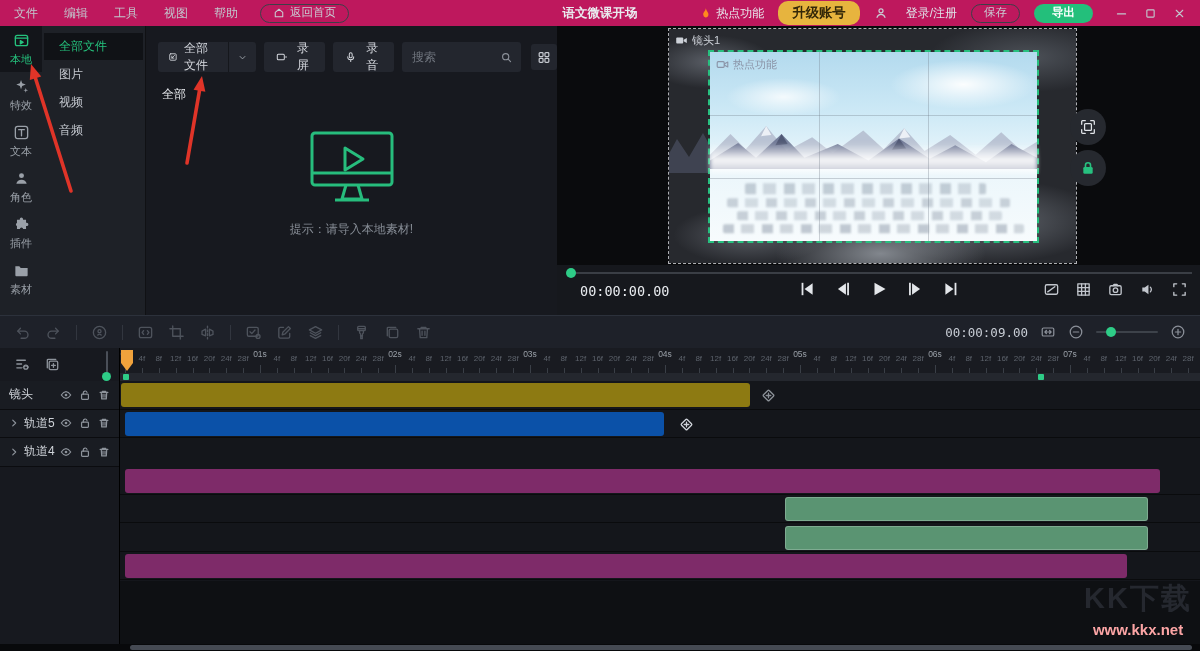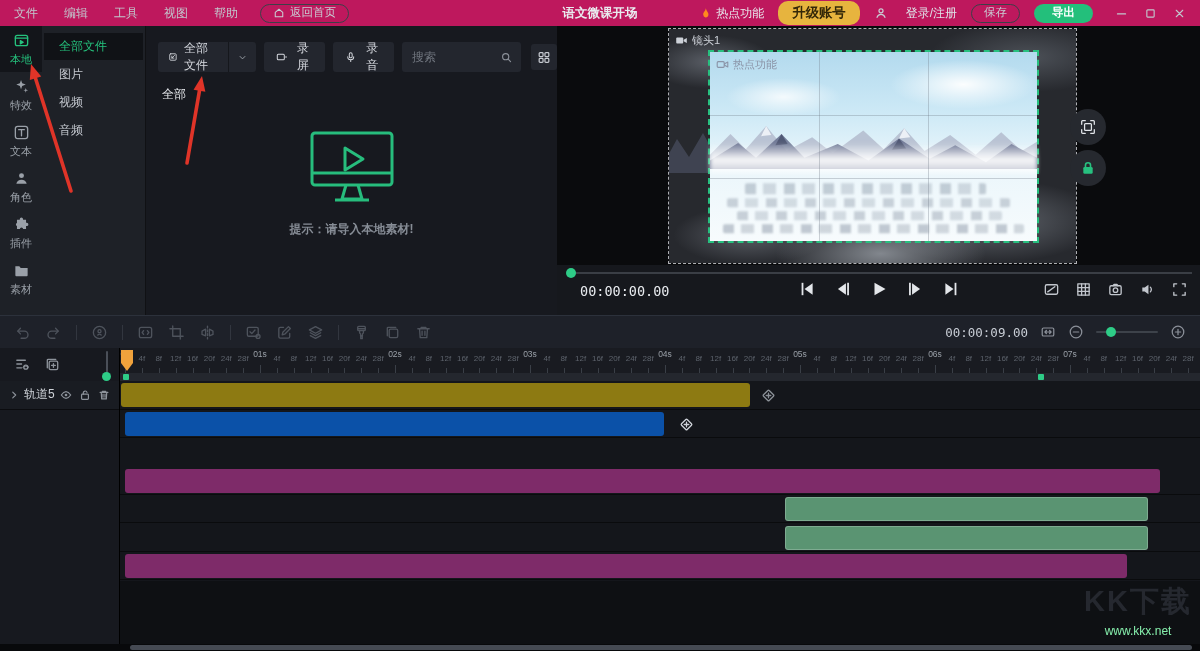--- a/index.html
+++ b/index.html
@@ -52,21 +52,21 @@
   .import-chev{display:flex;align-items:center;padding:0 8px;border-left:1px solid #15171c;}
   .import-chev .i{width:11px;height:11px;color:#9aa0a8;}
   .searchbox{display:flex;align-items:center;width:134px;height:30px;background:#23262e;border-radius:3px;padding:0 8px;}
   .searchbox input{flex:1;background:transparent;border:none;outline:none;color:#d6d9df;font-size:12px;width:90px;}
   .searchbox input::placeholder{color:#6f747d;}
   .searchbox .i{width:13px;height:13px;color:#8b9099;}
   .gridbtn{width:26px;height:26px;background:#23262e;border:none;border-radius:3px;display:flex;
            align-items:center;justify-content:center;margin-left:2px;}
   .gridbtn .i{width:15px;height:15px;color:#c6cad1;}
   .filter-all{position:absolute;left:16px;top:60px;color:#e8eaee;}
-  .empty{position:absolute;left:0;top:104px;width:100%;text-align:center;font-weight:bold;}
+  .empty{position:absolute;left:0;top:104px;width:100%;text-align:center;}
   .empty .mon{color:#27bd7d;}
   .empty-tip{margin-top:12px;color:#878d96;font-size:12px;}
 
   
   .preview{position:absolute;left:557px;top:0;width:643px;height:289px;background:#0a0b0d;}
   .canvas{position:absolute;left:112px;top:3px;width:407px;height:234px;overflow:hidden;
           outline:1px dashed rgba(230,232,236,.75);background-color:#27292e;
           background-image:
             radial-gradient(90px 38px at 10% 14%, rgba(150,157,168,.45), transparent 70%),
             radial-gradient(140px 50px at 88% 12%, rgba(132,140,150,.40), transparent 70%),
@@ -155,21 +155,21 @@
   .clip{position:absolute;height:24px;border-radius:3px;display:flex;align-items:center;color:#fff;
         font-size:11px;white-space:nowrap;overflow:visible;}
   .c-yellow{background:#8d7a12;}
   .c-blue{background:#0b51a8;}
   .c-purple{background:#7e2b69;}
   .c-green{background:#5a9472;border:1px solid rgba(255,255,255,.22);}
   .kf{position:absolute;width:19px;height:19px;color:#8a9097;z-index:3;}
   .kf.bright{color:#ced2d9;}
   .watermark{position:absolute;right:8px;bottom:6px;text-align:center;z-index:2;}
   .wm-logo{font-size:29px;font-weight:700;color:#25282f;letter-spacing:2px;}
-  .wm-url{font-size:12px;font-weight:400;color:#86efac;margin-top:2px;}
+  .wm-url{font-size:15px;font-weight:700;color:#fca5a5;margin-top:2px;}
 
   
   .hscroll{position:absolute;left:0;top:644px;width:1200px;height:7px;background:#08090b;}
   .hthumb{position:absolute;left:130px;top:1px;width:1062px;height:5px;background:#454a53;border-radius:3px;}
 
   
   .arrows{position:absolute;left:0;top:0;width:1200px;height:651px;z-index:50;pointer-events:none;}
 </style>
 </head>
 <body>
@@ -627,26 +627,77 @@
             <svg viewBox="0 0 18 18" stroke="currentColor" fill="none" stroke-width="1.4" stroke-linecap="round" stroke-linejoin="round">
               <rect x="5.5" y="5.5" width="9" height="9" rx="1.5"></rect>
               <path d="M3.5 12.5v-8a1 1 0 0 1 1-1h8M10 8v4M8 10h4"></path>
             </svg>
           </span>
         <div class="mini-ph-line"></div>
         <div class="mini-ph-dot"></div>
       </div>
       <div id="trackheads">
           <div class="thead-row">
+            <span class="tname">镜头</span>
+            <span class="tico">
+       <span class="i">
+                <svg viewBox="0 0 14 14" stroke="currentColor" fill="none" stroke-width="1.4" stroke-linecap="round" stroke-linejoin="round">
+                  <path d="M1.5 7c1.8-2.6 4-3.9 5.5-3.9S10.7 4.4 12.5 7c-1.8 2.6-4 3.9-5.5 3.9S3.3 9.6 1.5 7z"></path>
+                  <circle cx="7" cy="7" r="1.6" fill="currentColor" stroke="none"></circle>
+                </svg>
+              </span>
+       <span class="i">
+                <svg viewBox="0 0 14 14" stroke="currentColor" fill="none" stroke-width="1.4" stroke-linecap="round" stroke-linejoin="round">
+                  <rect x="3" y="6" width="8" height="6" rx="1"></rect>
+                  <path d="M5 6V4.5A2.2 2.2 0 0 1 9.3 3.9"></path>
+                </svg>
+              </span>
+       <span class="i">
+                <svg viewBox="0 0 14 14" stroke="currentColor" fill="none" stroke-width="1.4" stroke-linecap="round" stroke-linejoin="round">
+                  <path d="M2.5 4h9M5 4V2.8h4V4M3.8 4l.5 7.5h5.4L10.2 4"></path>
+                  <path d="M5.8 6v3.5M8.2 6v3.5"></path>
+                </svg>
+              </span>
+     </span>
+          </div>
+          <div class="thead-row">
             <span class="i chev">
               <svg viewBox="0 0 12 12" stroke="currentColor" fill="none" stroke-width="1.4" stroke-linecap="round" stroke-linejoin="round">
                 <path d="M4.5 2.5 8 6l-3.5 3.5"></path>
               </svg>
             </span>
             <span class="tname">轨道5</span>
+            <span class="tico">
+       <span class="i">
+                <svg viewBox="0 0 14 14" stroke="currentColor" fill="none" stroke-width="1.4" stroke-linecap="round" stroke-linejoin="round">
+                  <path d="M1.5 7c1.8-2.6 4-3.9 5.5-3.9S10.7 4.4 12.5 7c-1.8 2.6-4 3.9-5.5 3.9S3.3 9.6 1.5 7z"></path>
+                  <circle cx="7" cy="7" r="1.6" fill="currentColor" stroke="none"></circle>
+                </svg>
+              </span>
+       <span class="i">
+                <svg viewBox="0 0 14 14" stroke="currentColor" fill="none" stroke-width="1.4" stroke-linecap="round" stroke-linejoin="round">
+                  <rect x="3" y="6" width="8" height="6" rx="1"></rect>
+                  <path d="M5 6V4.5A2.2 2.2 0 0 1 9.3 3.9"></path>
+                </svg>
+              </span>
+       <span class="i">
+                <svg viewBox="0 0 14 14" stroke="currentColor" fill="none" stroke-width="1.4" stroke-linecap="round" stroke-linejoin="round">
+                  <path d="M2.5 4h9M5 4V2.8h4V4M3.8 4l.5 7.5h5.4L10.2 4"></path>
+                  <path d="M5.8 6v3.5M8.2 6v3.5"></path>
+                </svg>
+              </span>
+     </span>
+          </div>
+          <div class="thead-row">
+            <span class="i chev">
+              <svg viewBox="0 0 12 12" stroke="currentColor" fill="none" stroke-width="1.4" stroke-linecap="round" stroke-linejoin="round">
+                <path d="M4.5 2.5 8 6l-3.5 3.5"></path>
+              </svg>
+            </span>
+            <span class="tname">轨道4</span>
             <span class="tico">
        <span class="i">
                 <svg viewBox="0 0 14 14" stroke="currentColor" fill="none" stroke-width="1.4" stroke-linecap="round" stroke-linejoin="round">
                   <path d="M1.5 7c1.8-2.6 4-3.9 5.5-3.9S10.7 4.4 12.5 7c-1.8 2.6-4 3.9-5.5 3.9S3.3 9.6 1.5 7z"></path>
                   <circle cx="7" cy="7" r="1.6" fill="currentColor" stroke="none"></circle>
                 </svg>
               </span>
        <span class="i">
                 <svg viewBox="0 0 14 14" stroke="currentColor" fill="none" stroke-width="1.4" stroke-linecap="round" stroke-linejoin="round">
                   <rect x="3" y="6" width="8" height="6" rx="1"></rect>

